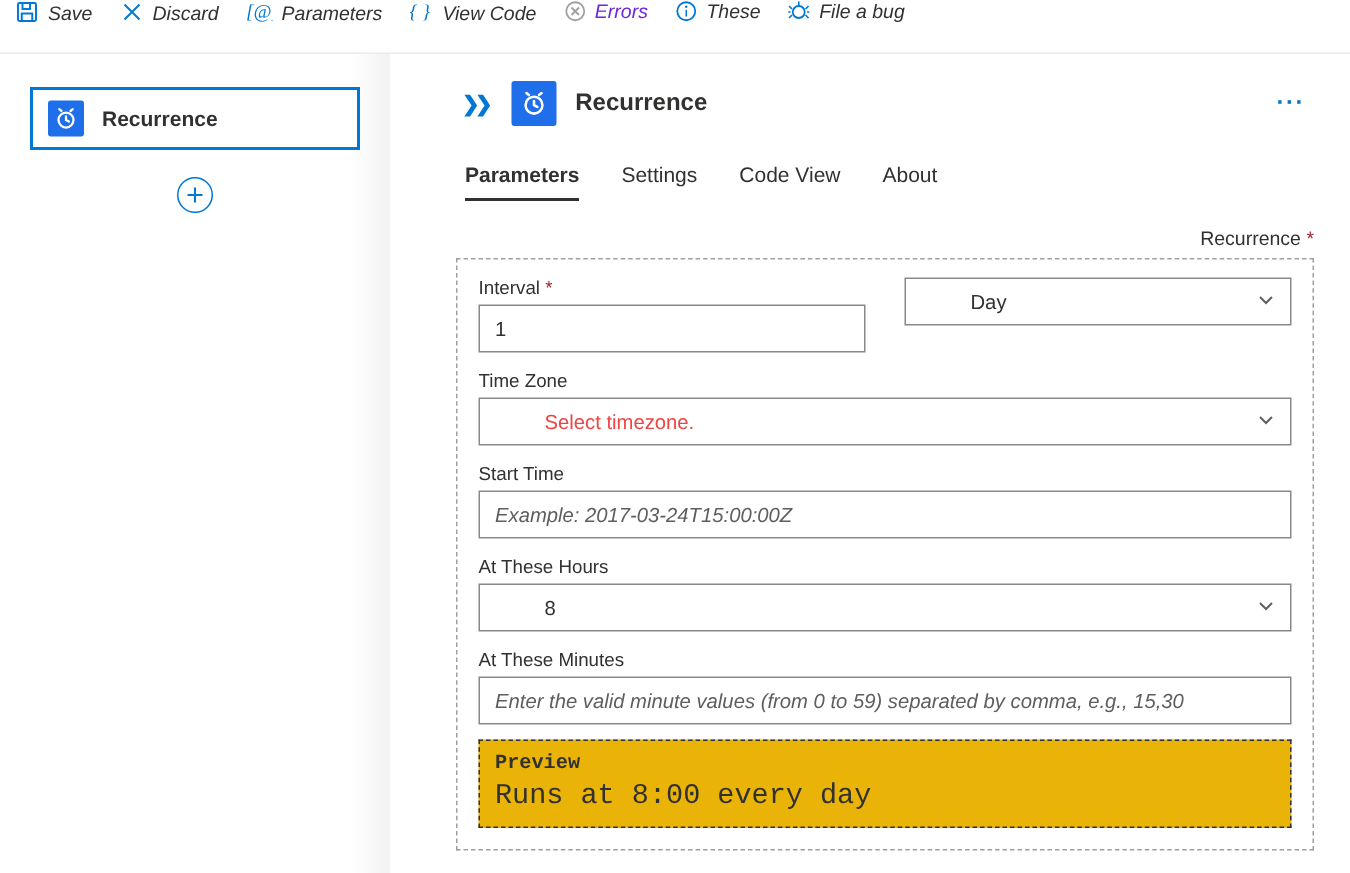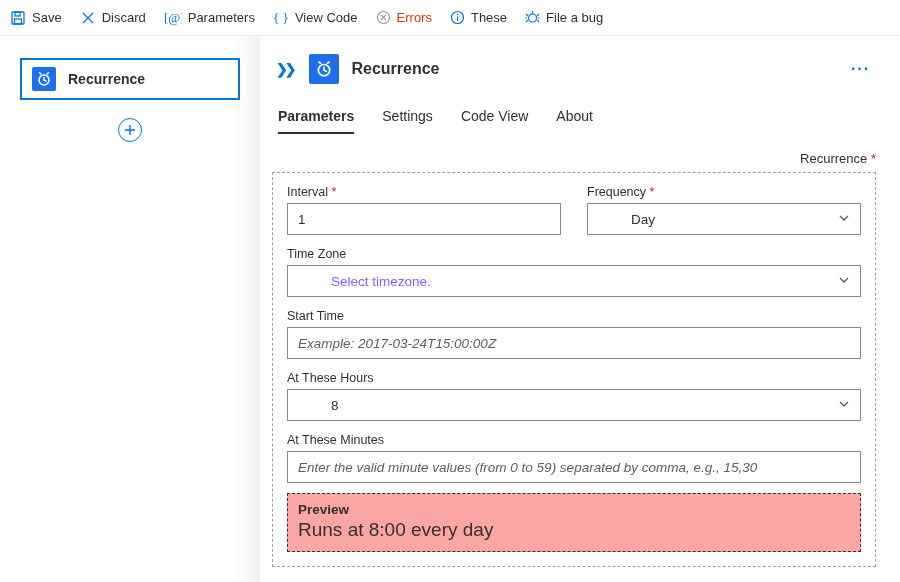--- a/index.html
+++ b/index.html
@@ -7,40 +7,42 @@
     font-family: "Segoe UI", -apple-system, sans-serif;
     font-size: 13px;
     color: #323130;
     background: #fff;
     width: 900px;
     height: 582px;
     overflow: hidden;
   }
   .toolbar {
     display: flex;
-    align-items: center;
+    align-items: flex-start;
     height: 36px;
     padding: 0 10px;
     border-bottom: 1px solid #edebe9;
     gap: 18px;
+    font-style: italic;
   }
   .toolbar-item {
     display: flex;
     align-items: center;
     gap: 6px;
     font-size: 13px;
     color: #323130;
     cursor: pointer;
   }
-  .toolbar-item.disabled { color: #c2410c; cursor: default; }
+  .toolbar-item.disabled { color: #6d28d9; cursor: default; }
   .toolbar-item .ticon svg { display: block; }
   .toolbar-item.disabled .ticon svg * { stroke: #a19f9d; }
   .main {
     display: flex;
     height: calc(100% - 36px);
+    gap: 32px;
   }
   .left-pane {
     width: 260px;
     padding: 22px 20px;
     position: relative;
   }
   .left-pane .shade {
     position: absolute;
     top: 0; right: 0;
     width: 26px;
@@ -153,29 +155,30 @@
   .input input {
     border: none;
     outline: none;
     width: 100%;
     font: inherit;
     background: transparent;
     color: #323130;
   }
   .input input::placeholder { color: #605e5c; font-style: italic; }
   .select { justify-content: space-between; cursor: pointer; padding-left: 43px; }
-  .select .placeholder { color: #8b5cf6; }
+  .select .placeholder { color: #ef4444; }
   .chev {
     flex-shrink: 0;
   }
   .preview {
     border: 1px dashed #323130;
-    background: #fca5a5;
+    background: #eab308;
     padding: 8px 10px 10px 10px;
     margin-top: 4px;
+    font-family: Liberation Mono, monospace;
   }
   .preview-title { font-weight: 600; font-size: 13.5px; margin-bottom: 2px; }
   .preview-text { font-size: 19px; }
 </style>
 </head>
 <body>
 
 <div class="toolbar">
   <div class="toolbar-item">
     <span class="ticon">
@@ -292,21 +295,20 @@
     <div class="group">
 
       <div class="row">
         <div class="field">
           <div class="field-label"><span>Interval</span> <span class="req">*</span></div>
           <div class="input">
             <input type="text" value="1" style="">
           </div>
         </div>
         <div class="field">
-          <div class="field-label"><span>Frequency</span> <span class="req">*</span></div>
           <div class="select">
             <span>Day</span>
             <span class="chev"><svg width="12" height="12" viewBox="0 0 12 12">
                   <path d="M2 4 L6 8 L10 4" stroke="#605e5c" stroke-width="1.3" fill="none"></path>
                 </svg></span>
           </div>
         </div>
       </div>
 
       <div class="field">

